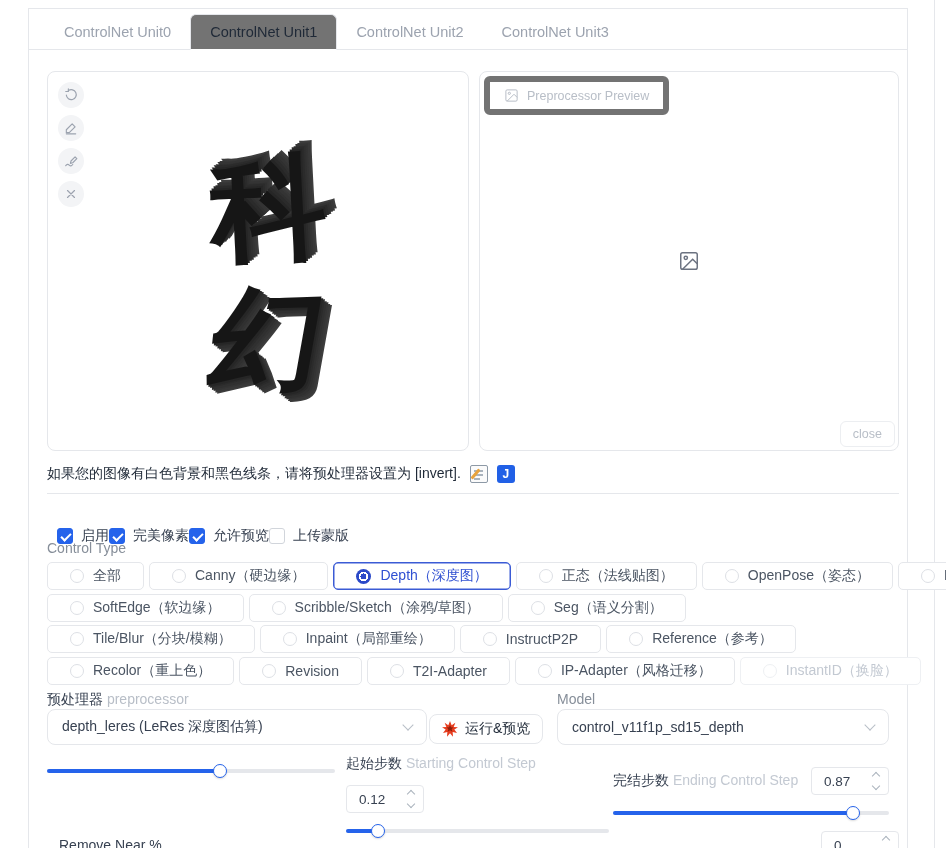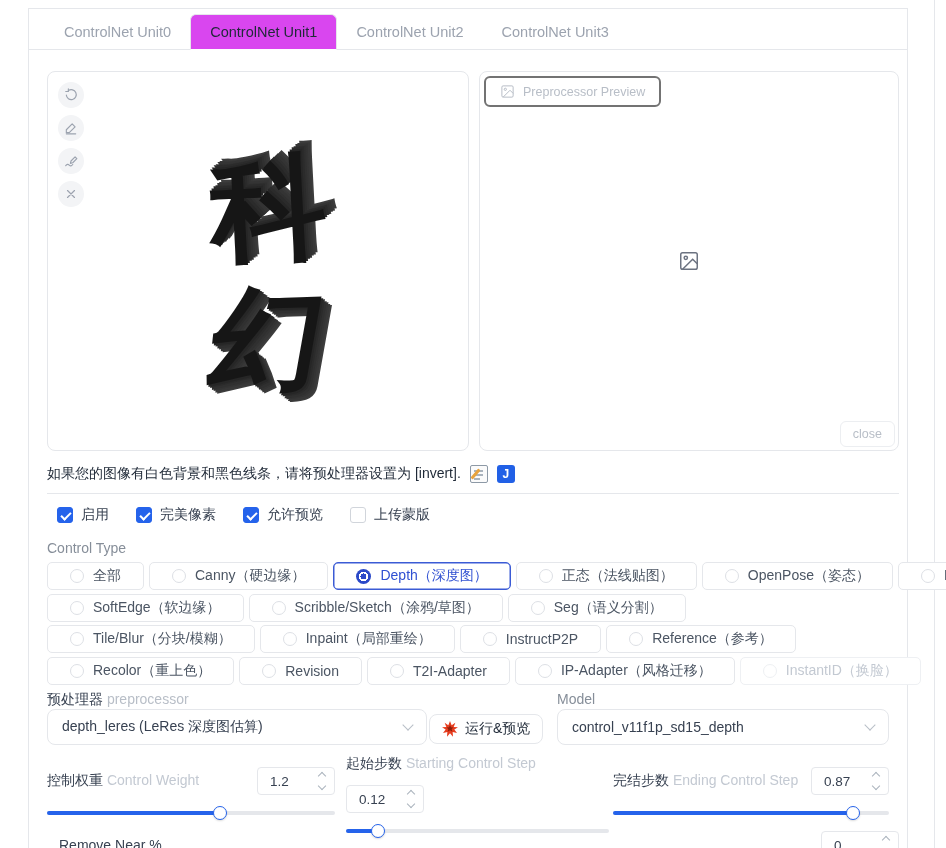--- a/index.html
+++ b/index.html
@@ -5,58 +5,58 @@
   * { margin:0; padding:0; box-sizing:border-box; }
   html,body { width:946px; height:848px; background:#fff; overflow:hidden;
     font-family:"Liberation Sans", sans-serif; color:#374151; }
   .edge-right { position:absolute; left:934px; top:0; width:1px; height:848px; background:#e5e7eb; }
   .panel { position:absolute; left:28px; top:8px; width:880px; height:840px;
     border-left:1px solid #e5e7eb; border-right:1px solid #e5e7eb; border-top:1px solid #e5e7eb;
     background:#fff; }
   
   .tab-bar { position:relative; height:41px; border-bottom:1px solid #e5e7eb; display:flex; align-items:flex-end; padding-left:16px; }
   .tab { padding:9px 19px; font-size:14.5px; color:#9ca3af; cursor:pointer; white-space:nowrap; }
-  .tab.selected { color:#1f2937; background:#d946ef; border:1px solid #e5e7eb; border-bottom:1px solid #fff;
+  .tab.selected { color:#1f2937; background:#737373; border:1px solid #e5e7eb; border-bottom:1px solid #fff;
     border-radius:6px 6px 0 0; margin-bottom:-1px; }
   
   .img-box { position:absolute; left:18px; top:62px; width:422px; height:380px;
     border:1px solid #e5e7eb; border-radius:8px; background:#fff; }
   .tool-col { position:absolute; left:10px; top:10px; display:flex; flex-direction:column; gap:7px; }
   .tool-btn { width:26px; height:26px; border-radius:50%; background:#f3f4f6; display:flex;
     align-items:center; justify-content:center; cursor:pointer; }
   .tool-btn svg { width:14px; height:14px; stroke:#9ca3af; fill:none; stroke-width:2; stroke-linecap:round; stroke-linejoin:round; }
   .art { position:absolute; left:110px; top:78px; width:220px; text-align:center; color:#161616; font-weight:bold; }
   .art .c1 { display:block; font-size:116px; line-height:1.02; transform:rotate(-3deg);
     text-shadow:2px -2px 0 #262626,4px -4px 0 #2b2b2b,6px -5px 0 #303030,8px -7px 0 #343434,10px -8px 0 #383838,12px -10px 0 #3d3d3d; }
   .art .c2 { display:block; font-size:112px; line-height:1; margin-top:16px; transform:skewX(-12deg) rotate(-2deg);
     text-shadow:2px 2px 0 #262626,4px 3px 0 #2b2b2b,6px 5px 0 #303030,8px 6px 0 #343434,10px 8px 0 #383838,12px 9px 0 #3d3d3d; }
   .preview-box { position:absolute; left:450px; top:62px; width:420px; height:380px;
     border:1px solid #e5e7eb; border-radius:8px; background:#fff; }
   .preview-chip { position:absolute; left:4px; top:4px; display:flex; align-items:center; gap:8px;
-    border:2px solid #737373; border-radius:6px; background:#fff; padding:6px 14px;
+    border:6px solid #737373; border-radius:6px; background:#fff; padding:6px 14px;
     font-size:12.5px; color:#b8bec7; }
   .pic-icon svg { width:15px; height:15px; stroke:#b8bec7; fill:none; stroke-width:1.6; display:block; }
   .pic-icon.dark svg { stroke:#6b7280; width:22px; height:22px; }
   .preview-center { position:absolute; left:50%; top:50%; transform:translate(-50%,-50%); }
   .close-btn { position:absolute; right:3px; bottom:3px; border:1px solid #eceef1; border-radius:6px;
     background:#fff; padding:5px 12px; font-size:12.5px; color:#b8bec7; cursor:pointer; }
   
   .note-row { position:absolute; left:18px; top:456px; display:flex; align-items:center; gap:9px;
     font-size:14px; color:#1f2937; }
   .memo-icon { position:relative; width:18px; height:18px; background:#fbfbfb; border:1.5px solid #8d99a6;
     border-radius:2px; display:inline-block; }
   .memo-icon i { position:absolute; left:3px; height:1.5px; background:#aab3bd; }
   .memo-icon .l1 { top:4px; width:9px; } .memo-icon .l2 { top:8px; width:9px; } .memo-icon .l3 { top:12px; width:6px; }
   .memo-icon .pen { position:absolute; right:-2px; top:2px; width:3px; height:12px; background:#e8a33d;
     border-radius:1px; transform:rotate(40deg); }
   .j-icon { width:18px; height:18px; border-radius:3px; background:#2160e6; color:#fff; font-size:12px;
     font-weight:bold; display:inline-flex; align-items:center; justify-content:center; }
   .divider { position:absolute; left:18px; top:484px; width:852px; height:1px; background:#e5e7eb; }
   
-  .options-row { position:absolute; left:28px; top:497px; display:flex; gap:27px; align-items:center; }
+  .options-row { position:absolute; left:28px; top:518px; display:flex; align-items:center; }
   .opt { display:flex; align-items:center; gap:8px; font-size:14px; color:#374151; cursor:pointer; }
   .cbx { width:16px; height:16px; border-radius:3px; border:1px solid #d1d5db; background:#fff; position:relative; }
   .cbx.checked { background:#2563eb; border-color:#2563eb; }
   .cbx.checked::after { content:""; position:absolute; left:5px; top:2px; width:4px; height:8px;
     border-right:2px solid #fff; border-bottom:2px solid #fff; transform:rotate(45deg); }
   .ct-label { position:absolute; left:18px; top:531px; font-size:14px; color:#868e99; }
   
   .ct-rows { position:absolute; left:18px; top:553px; width:852px; }
   .ct-row { display:flex; gap:5px; margin-bottom:3.5px; }
   .pill { display:flex; align-items:center; gap:9px; border:1px solid #e5e7eb; border-radius:5px;
@@ -301,32 +301,20 @@
     <span>运行&amp;预览</span>
   </div>
 
   <div class="field-label gray-label" style="left:528px; top:682px;">Model</div>
   <div class="dropdown" style="left:528px; top:700px; width:332px;gap:12px;">
     <span class="val">control_v11f1p_sd15_depth</span>
     <span class="chev-down"></span>
   </div>
 
   <div class="scol" style="left:18px; top:744px; width:288px;">
-    <div class="srow" style="margin-top:14px;">
-      <span class="slabel">
-        <span>控制权重</span> <span class="en">Control Weight</span>
-      </span>
-      <span class="numwrap">
-        <input value="1.2" style="">
-        <span class="stepper">
-            <i class="chev-u"></i>
-            <i class="chev-d"></i>
-          </span>
-      </span>
-    </div>
     <div class="slider">
       <div class="track"></div>
         <div class="fill" style="width: 60%;"></div>
         <div class="thumb" style="left: calc(60% - 7px);"></div>
     </div>
   </div>
 
   <div class="scol" style="left:317px; top:744px; width:263px;">
     <div class="slabel" style="margin-top:2px;">
       <span>起始步数</span> <span class="en">Starting Control Step</span>

